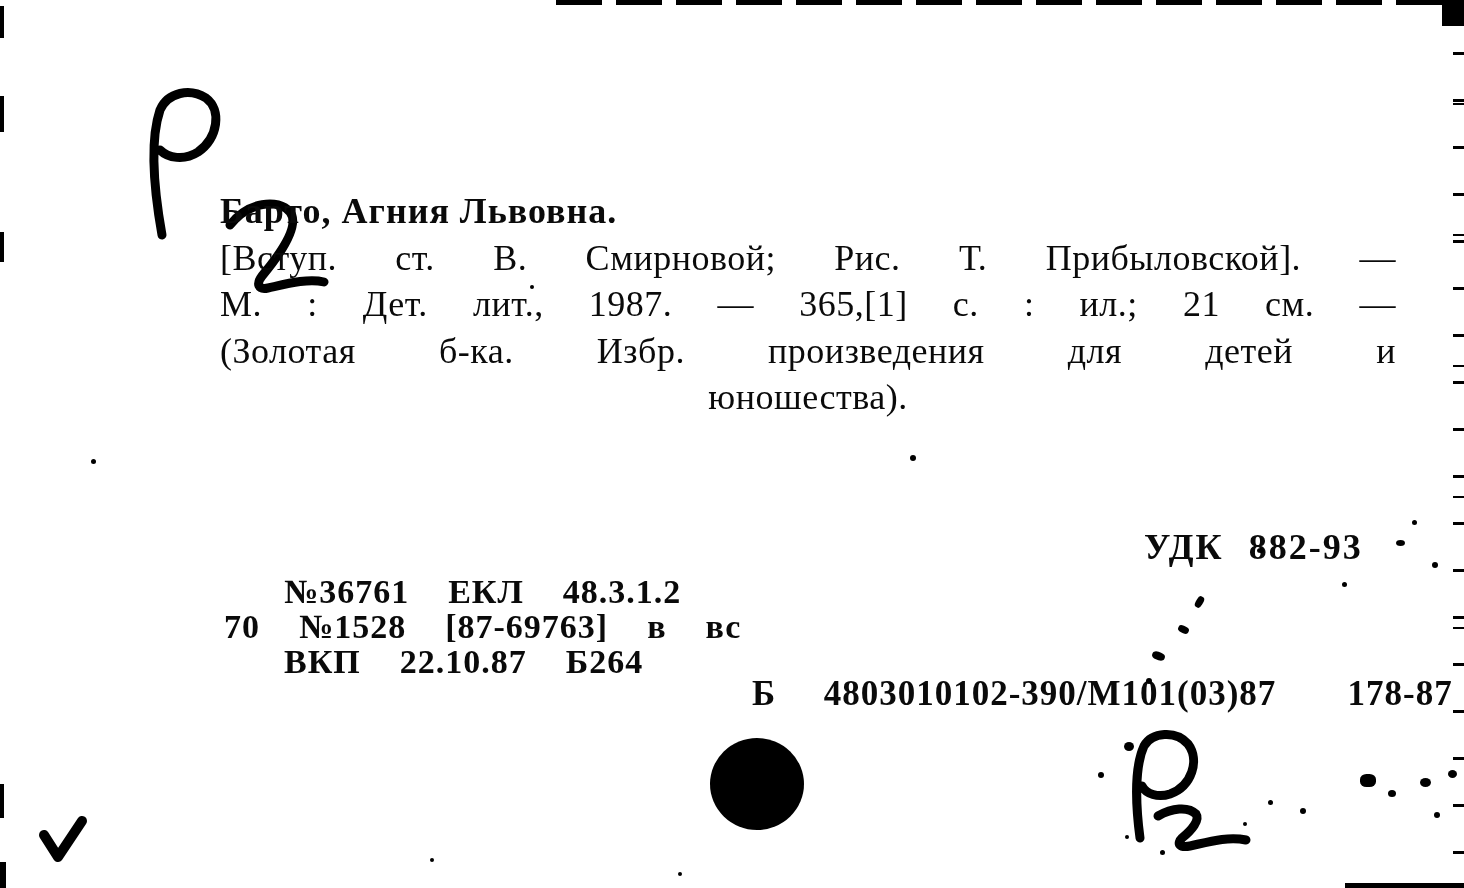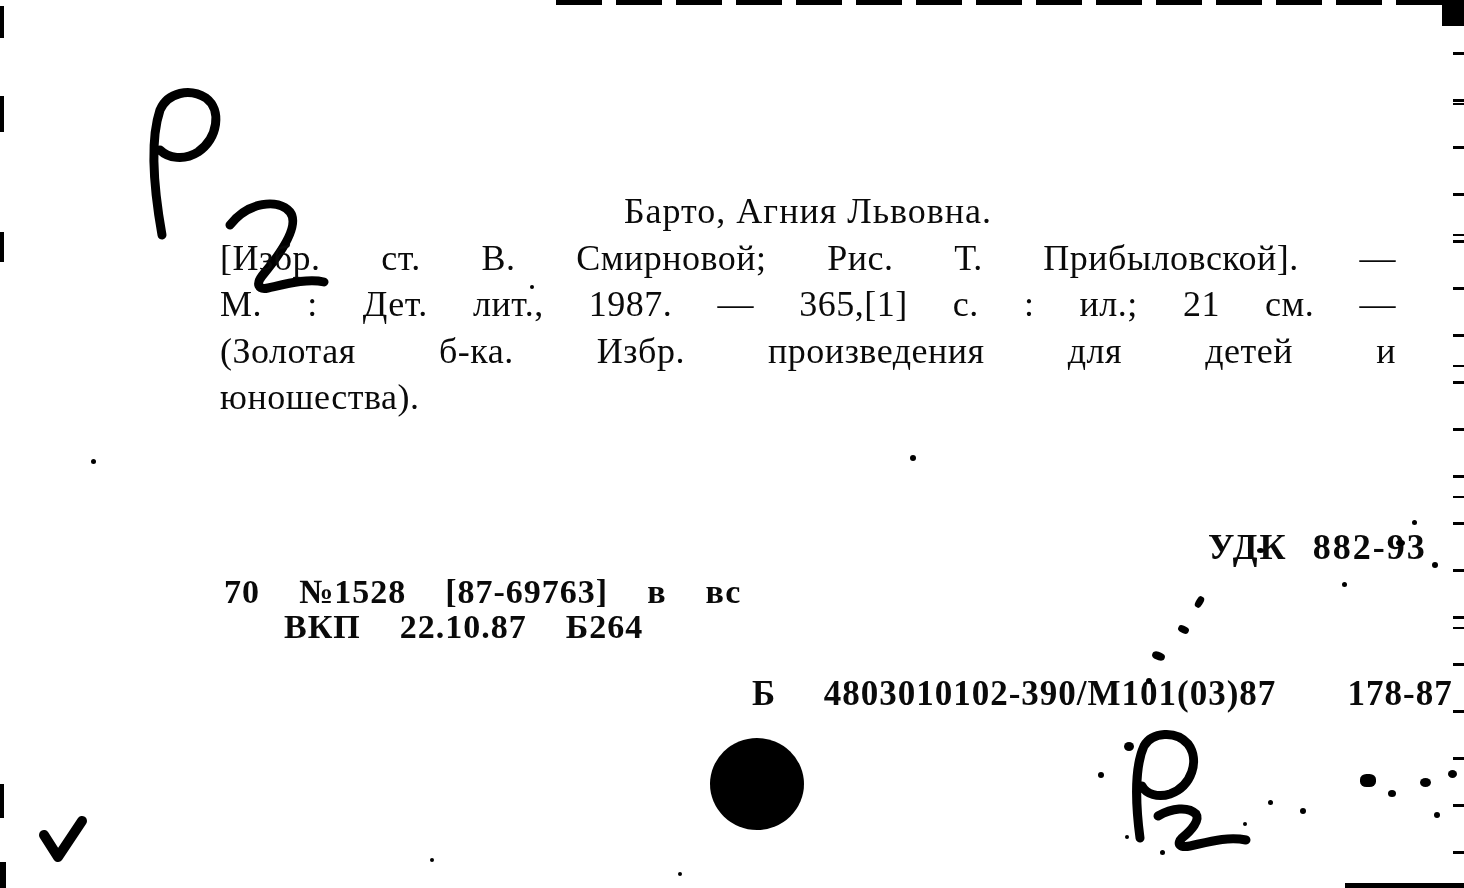--- a/index.html
+++ b/index.html
@@ -10,30 +10,30 @@
     overflow:hidden;
     font-family:"Liberation Serif","DejaVu Serif",serif;
     color:#0a0a0a;
   }
   
   .main-block{
     position:absolute;left:220px;top:188px;width:1176px;
     font-size:36px;line-height:46.5px;
     letter-spacing:.5px;
   }
-  .heading{font-weight:normal;letter-spacing:1px;text-align:center;}
+  .heading{font-weight:bold;letter-spacing:1px;}
   .jline{text-align:justify;text-align-last:justify;}
   .indent{padding-left:58px;}
-  .lastline{text-align:left;}
+  .lastline{text-align:center;}
   .price-line{
     position:absolute;left:294px;top:466px;
     font-size:35px;letter-spacing:.5px;word-spacing:8px;
   }
   .udc{
-    position:absolute;left:1208px;top:526px;
+    position:absolute;left:1144px;top:526px;
     font-size:36px;font-weight:bold;letter-spacing:2px;word-spacing:14px;
   }
   .acc-block{
     position:absolute;left:224px;top:574px;
     font-size:34px;line-height:35px;font-weight:bold;
     letter-spacing:1px;
   }
   .acc-line{white-space:pre;word-spacing:10px;}
   .acc-pad{padding-left:60px;}
   .catalog-line{
@@ -85,30 +85,31 @@
 
   <svg class="hw" style="left:110px;top:40px;" width="230" height="290" viewBox="0 0 230 290">
     <g fill="none" stroke="#000" stroke-width="9" stroke-linecap="round" stroke-linejoin="round">
       <path d="M52,195 C44,150 40,100 50,70 C58,52 80,48 96,58 C112,70 108,98 88,112 C74,121 58,118 50,110"></path>
       <path d="M120,185 C138,162 168,158 180,172 C190,185 172,212 152,236 C146,244 148,250 158,248 C176,244 198,238 214,242"></path>
     </g>
   </svg>
 
   <div class="main-block">
     <div class="heading">Барто, Агния Львовна.</div>
-    <div class="jline">[Избр. ст. В. Смирновой; Рис. Т. Прибыловской]. —</div>
+    <div class="jline">[Вступ. ст. В. Смирновой; Рис. Т. Прибыловской]. —</div>
     <div class="jline">М. : Дет. лит., 1987. — 365,[1] с. : ил.; 21 см. —</div>
     <div class="jline">(Золотая б-ка. Избр. произведения для детей и</div>
     <div class="lastline">юношества).</div>
   </div>
 
 
   <div class="udc">УДК 882-93</div>
 
   <div class="acc-block">
+    <div class="acc-line acc-pad">№36761  ЕКЛ  48.3.1.2</div>
     <div class="acc-line">70  №1528  [87-69763]  в  вс</div>
     <div class="acc-line acc-pad">ВКП  22.10.87  Б264</div>
   </div>
 
   <div class="catalog-line">Б  4803010102-390/М101(03)87   178-87</div>
 
   <div class="punch-hole"></div>
 
   <svg class="hw" style="left:1100px;top:720px;" width="180" height="150" viewBox="0 0 180 150">
     <g fill="none" stroke="#000" stroke-width="9" stroke-linecap="round" stroke-linejoin="round">

